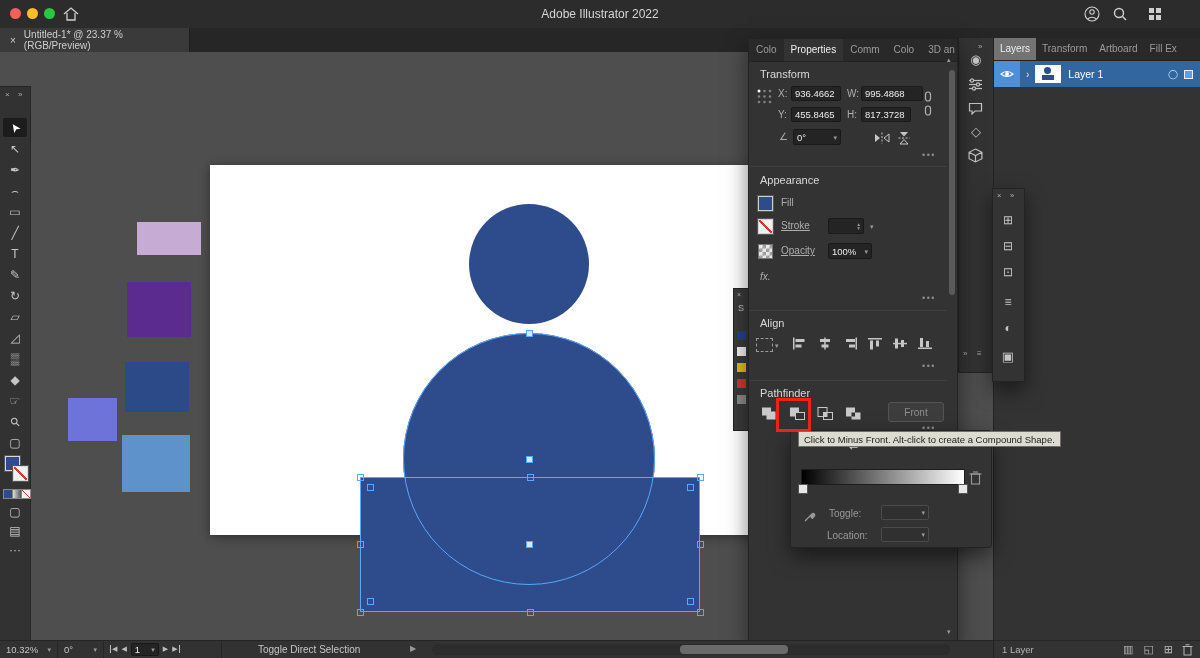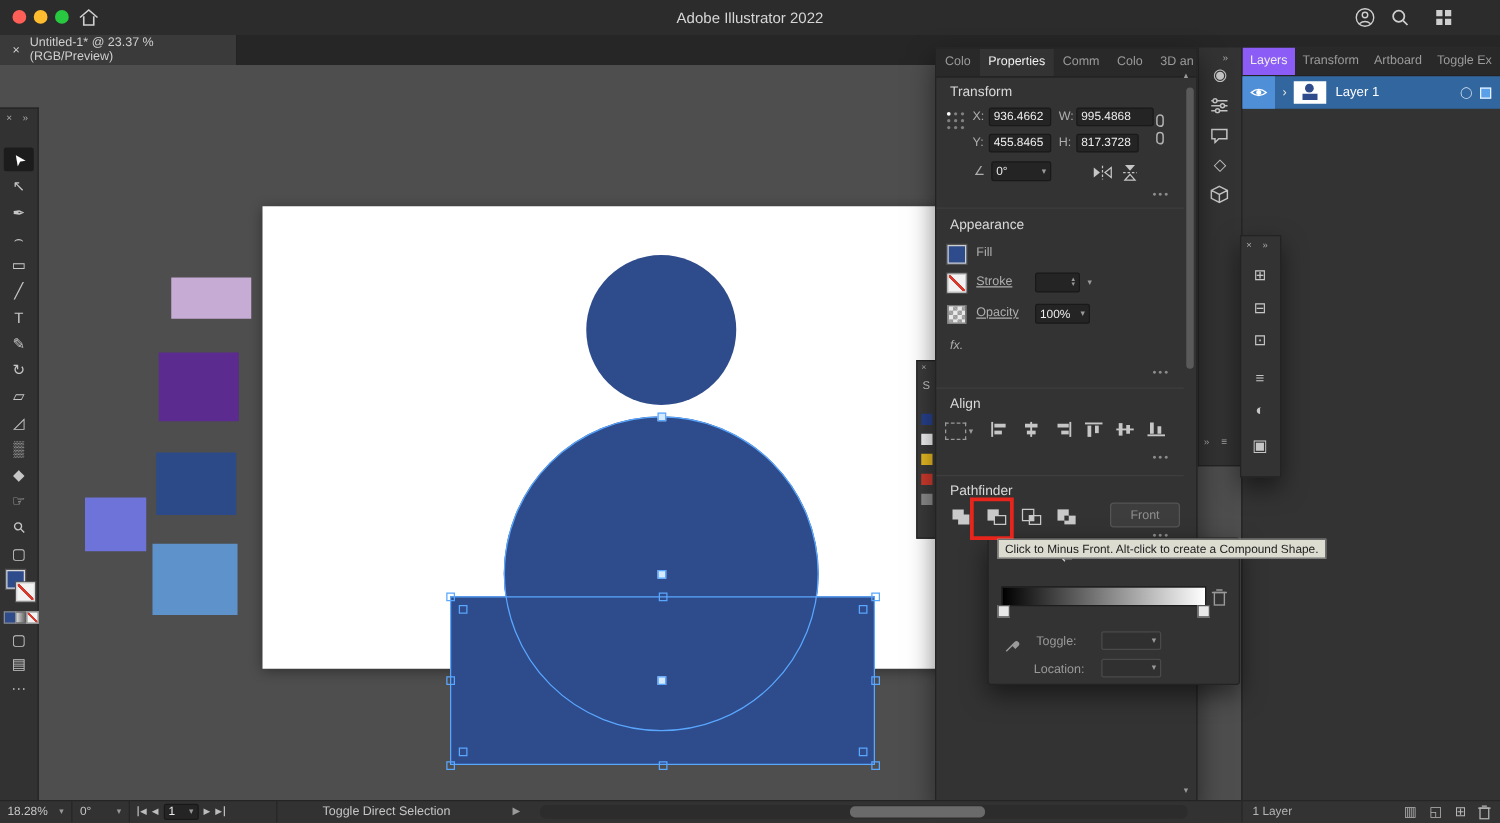--- a/index.html
+++ b/index.html
@@ -30,21 +30,21 @@
   .cv{margin-left:auto;font-size:7px;color:#9a9a9a;line-height:1}
   .mr{color:#8d8d8d;font-size:9px;letter-spacing:1.5px}
   .dv{height:1px;background:#3e3e3e}
   .hd{width:7px;height:7px;border:1.5px solid #59a7ff;box-sizing:border-box}
   .hd.s{background:#d5e9ff}
   .selln{border:1.5px solid #59a7ff;box-sizing:border-box}
   .btn{background:#3d3d3d;border:1px solid #555;border-radius:3px;color:#8f8f8f;font-size:10px;display:flex;align-items:center;justify-content:center}
   .pfbtn{width:26px;height:22px;display:flex;align-items:center;justify-content:center}
   .tooltip{background:#dcdcd1;border:1px solid #6e6e6e;color:#1d1d1d;font-size:9.5px;display:flex;align-items:center;padding:0 5px;box-sizing:border-box;white-space:nowrap}
   .ltab{font-size:10px;color:#9b9b9b;line-height:22px;padding:0 6px;white-space:nowrap}
-  .ltab.on{background:#8b5cf6;color:#eeeeee}
+  .ltab.on{background:#737373;color:#eeeeee}
   .scell{height:18px;display:flex;align-items:center;border-right:1px solid #262626;padding:0 6px;gap:4px;box-sizing:border-box;font-size:9.5px;color:#c6c6c6}
   .navg{font-size:7px;color:#bdbdbd}
   .checker{background-color:#e8e8e8;background-image:linear-gradient(45deg,#9a9a9a 25%,transparent 25%,transparent 75%,#9a9a9a 75%),linear-gradient(45deg,#9a9a9a 25%,transparent 25%,transparent 75%,#9a9a9a 75%);background-size:7px 7px;background-position:0 0,3.5px 3.5px}
   .noneslash{background:linear-gradient(45deg,transparent 44%,#d63a2f 44%,#d63a2f 56%,transparent 56%),#f2f2f2}
   .dockico{width:30px;text-align:center;color:#c6c6c6;font-size:13px}
   svg{display:block}
 </style>
 </head>
 <body>
 
@@ -215,21 +215,21 @@
       </svg>
   </span>
   <span class="hdr8 a" style="left:963px;top:349px">»</span>
   <span class="hdr8 a" style="left:977px;top:349px">≡</span>
 
   <div class="a" style="left:993px;top:38px;width:207px;height:620px;background:#333;border-left:1px solid #232323">
     <div class="ptabs" style="height:22px">
       <span class="ltab on">Layers</span>
       <span class="ltab">Transform</span>
       <span class="ltab">Artboard</span>
-      <span class="ltab">Toggle Ex</span>
+      <span class="ltab">Fill Ex</span>
     </div>
     <div class="f" style="height:26px;background:#31669e;color:#fff">
       <span class="f" style="width:26px;height:26px;background:#4f8fd8;justify-content:center">
         <svg width="14" height="10" viewBox="0 0 14 10">
             <path d="M1,5 Q7,0 13,5 Q7,10 1,5 Z" stroke="#fff" fill="none" stroke-width="1.1"></path>
             <circle cx="7" cy="5" r="2" fill="#fff"></circle>
           </svg>
       </span>
       <span style="padding:0 6px;font-size:10px;color:#e4e4e4">›</span>
       <span style="width:26px;height:18px;background:#fff;position:relative">
@@ -497,21 +497,21 @@
     </div>
   </div>
 
   <div class="a" style="left:776px;top:398px;width:35px;height:34px;border:3px solid #e8251d;box-sizing:border-box"></div>
   <div class="tooltip a" style="left:798px;top:431px;height:16px">
     <span>Click to Minus Front. Alt-click to create a Compound Shape.</span>
   </div>
 
   <div class="a" style="left:0;top:640px;width:993px;height:18px;background:#323232;border-top:1px solid #242424"></div>
   <div class="scell a" style="left:0;top:640px;width:58px">
-    <span>18.28%</span>
+    <span>10.32%</span>
     <span class="cv">▾</span>
   </div>
   <div class="scell a" style="left:58px;top:640px;width:46px">
     <span>0°</span>
     <span class="cv">▾</span>
   </div>
   <div class="scell a" style="left:104px;top:640px;width:118px">
     <span class="navg" style="border-left:1px solid #bdbdbd;padding-left:1px">◀</span>
     <span class="navg">◀</span>
     <div class="fi" style="width:28px;height:13px">

